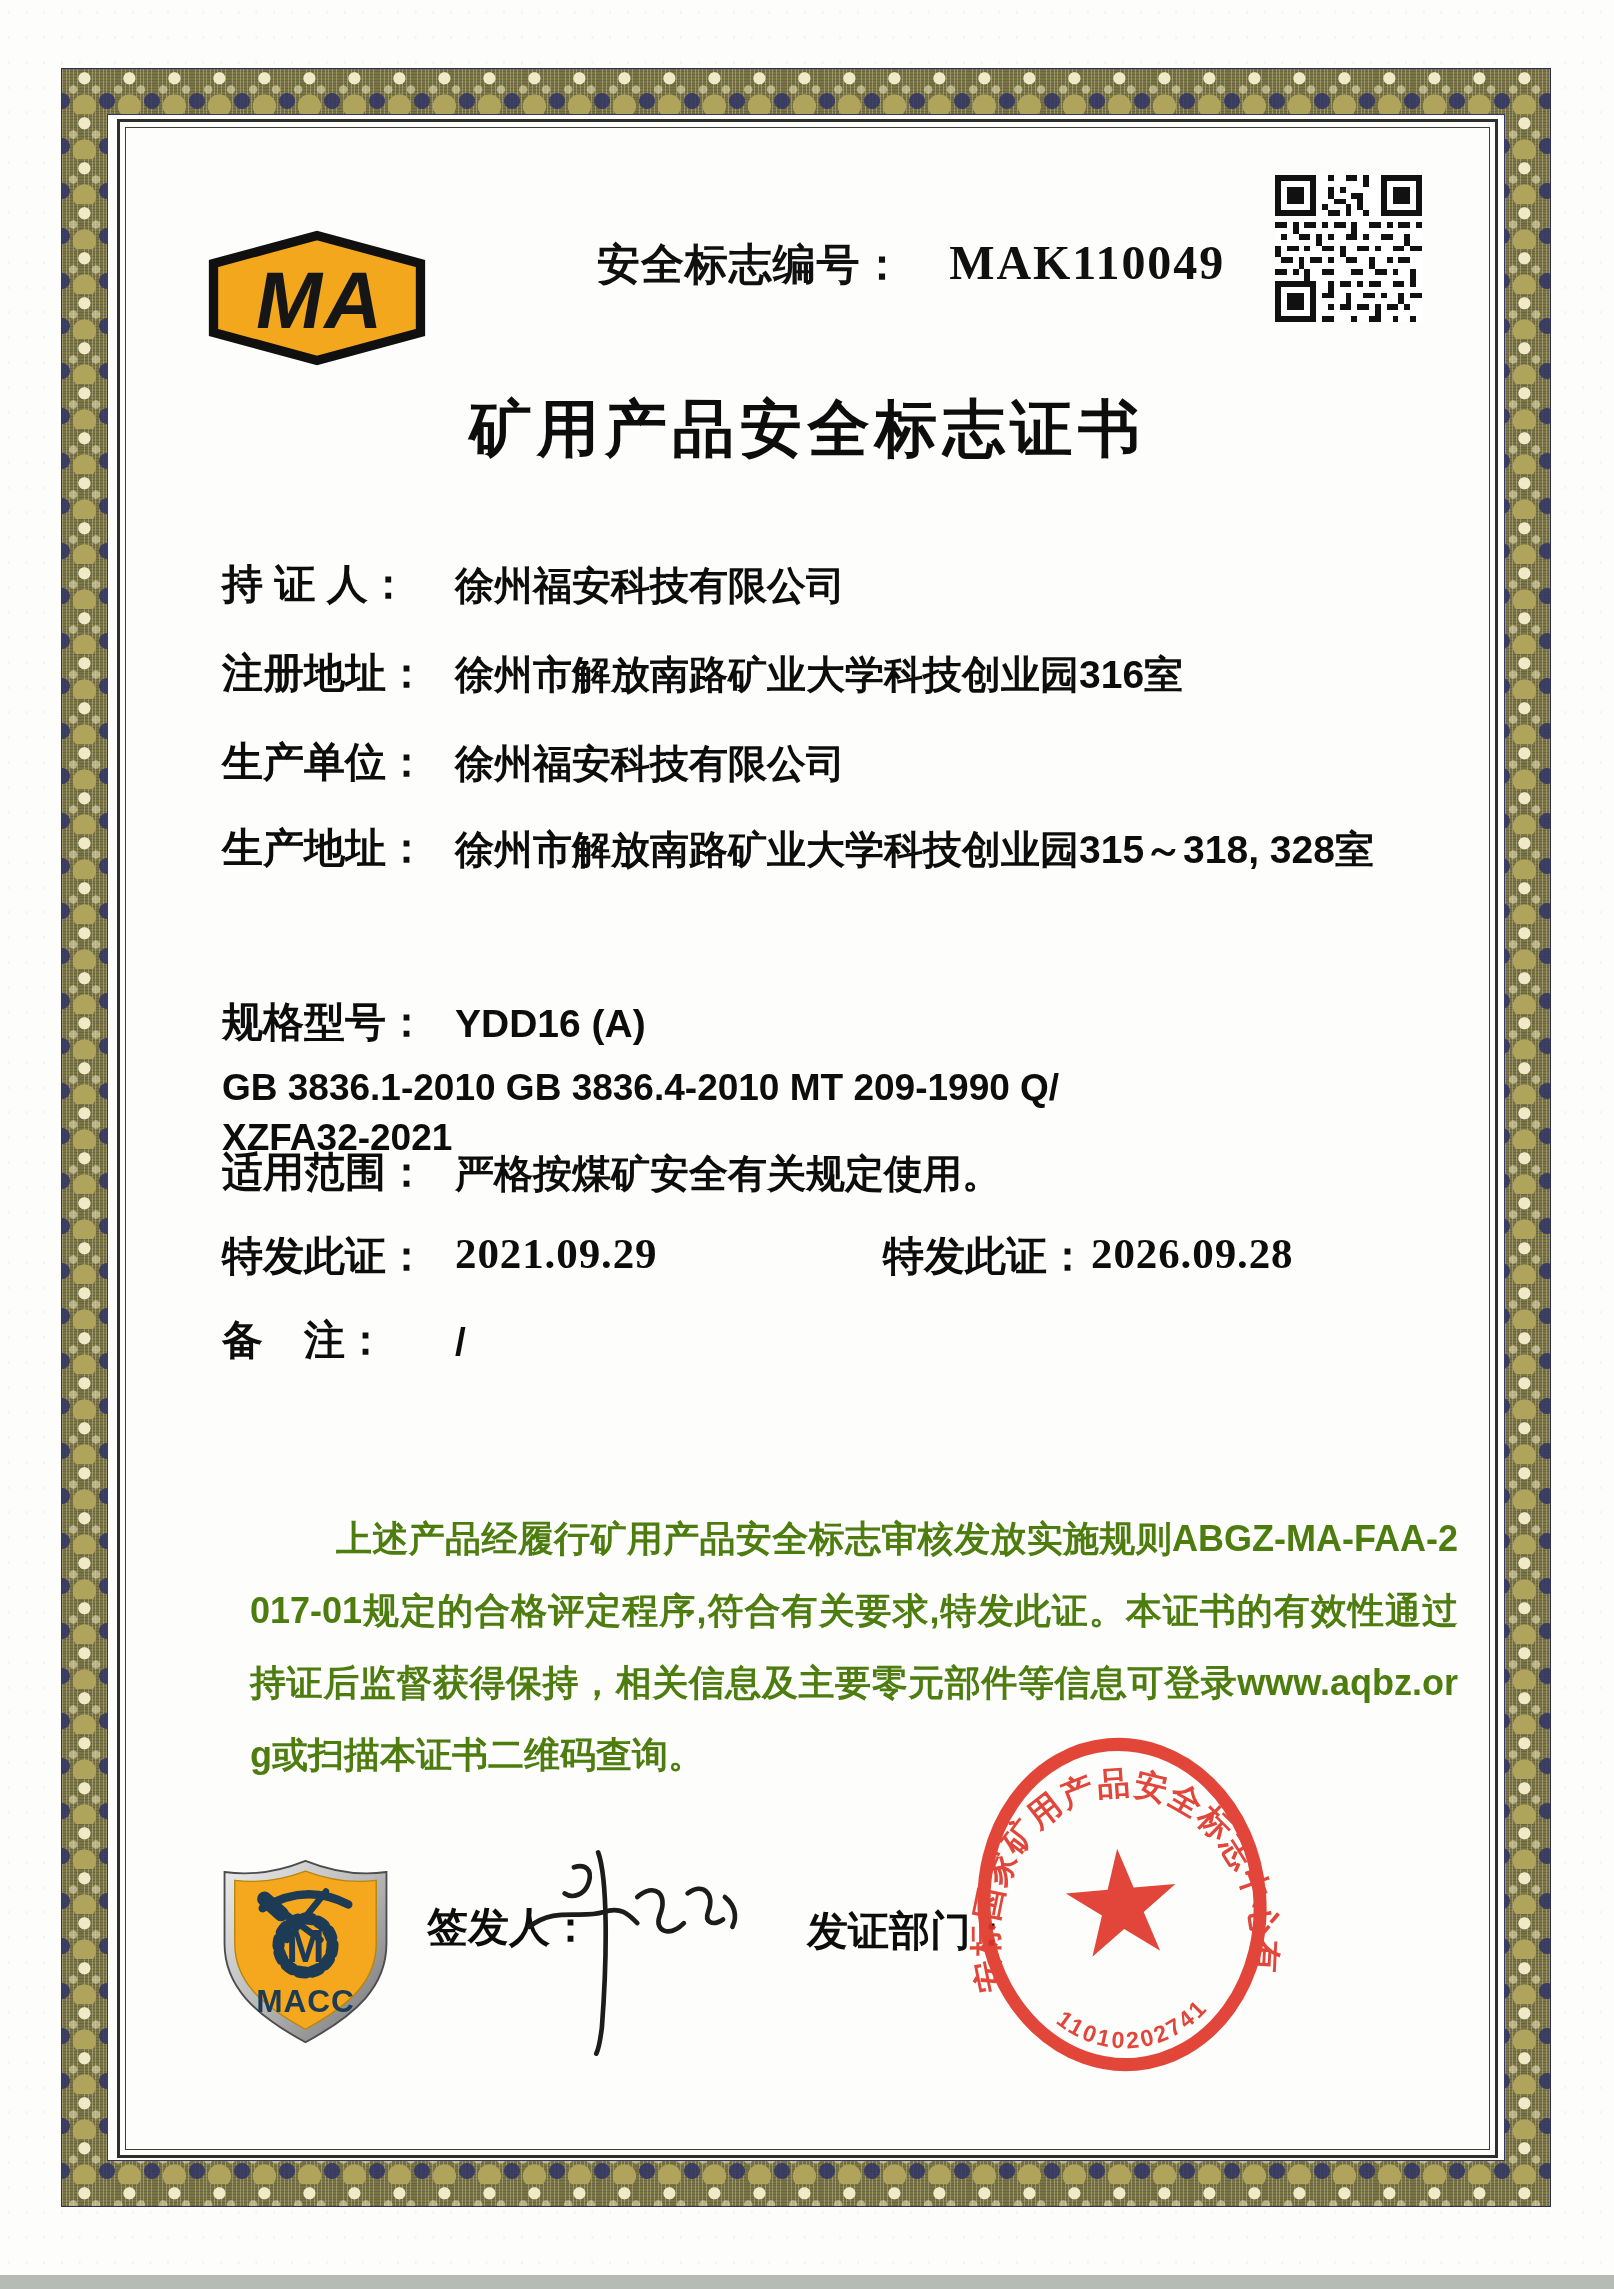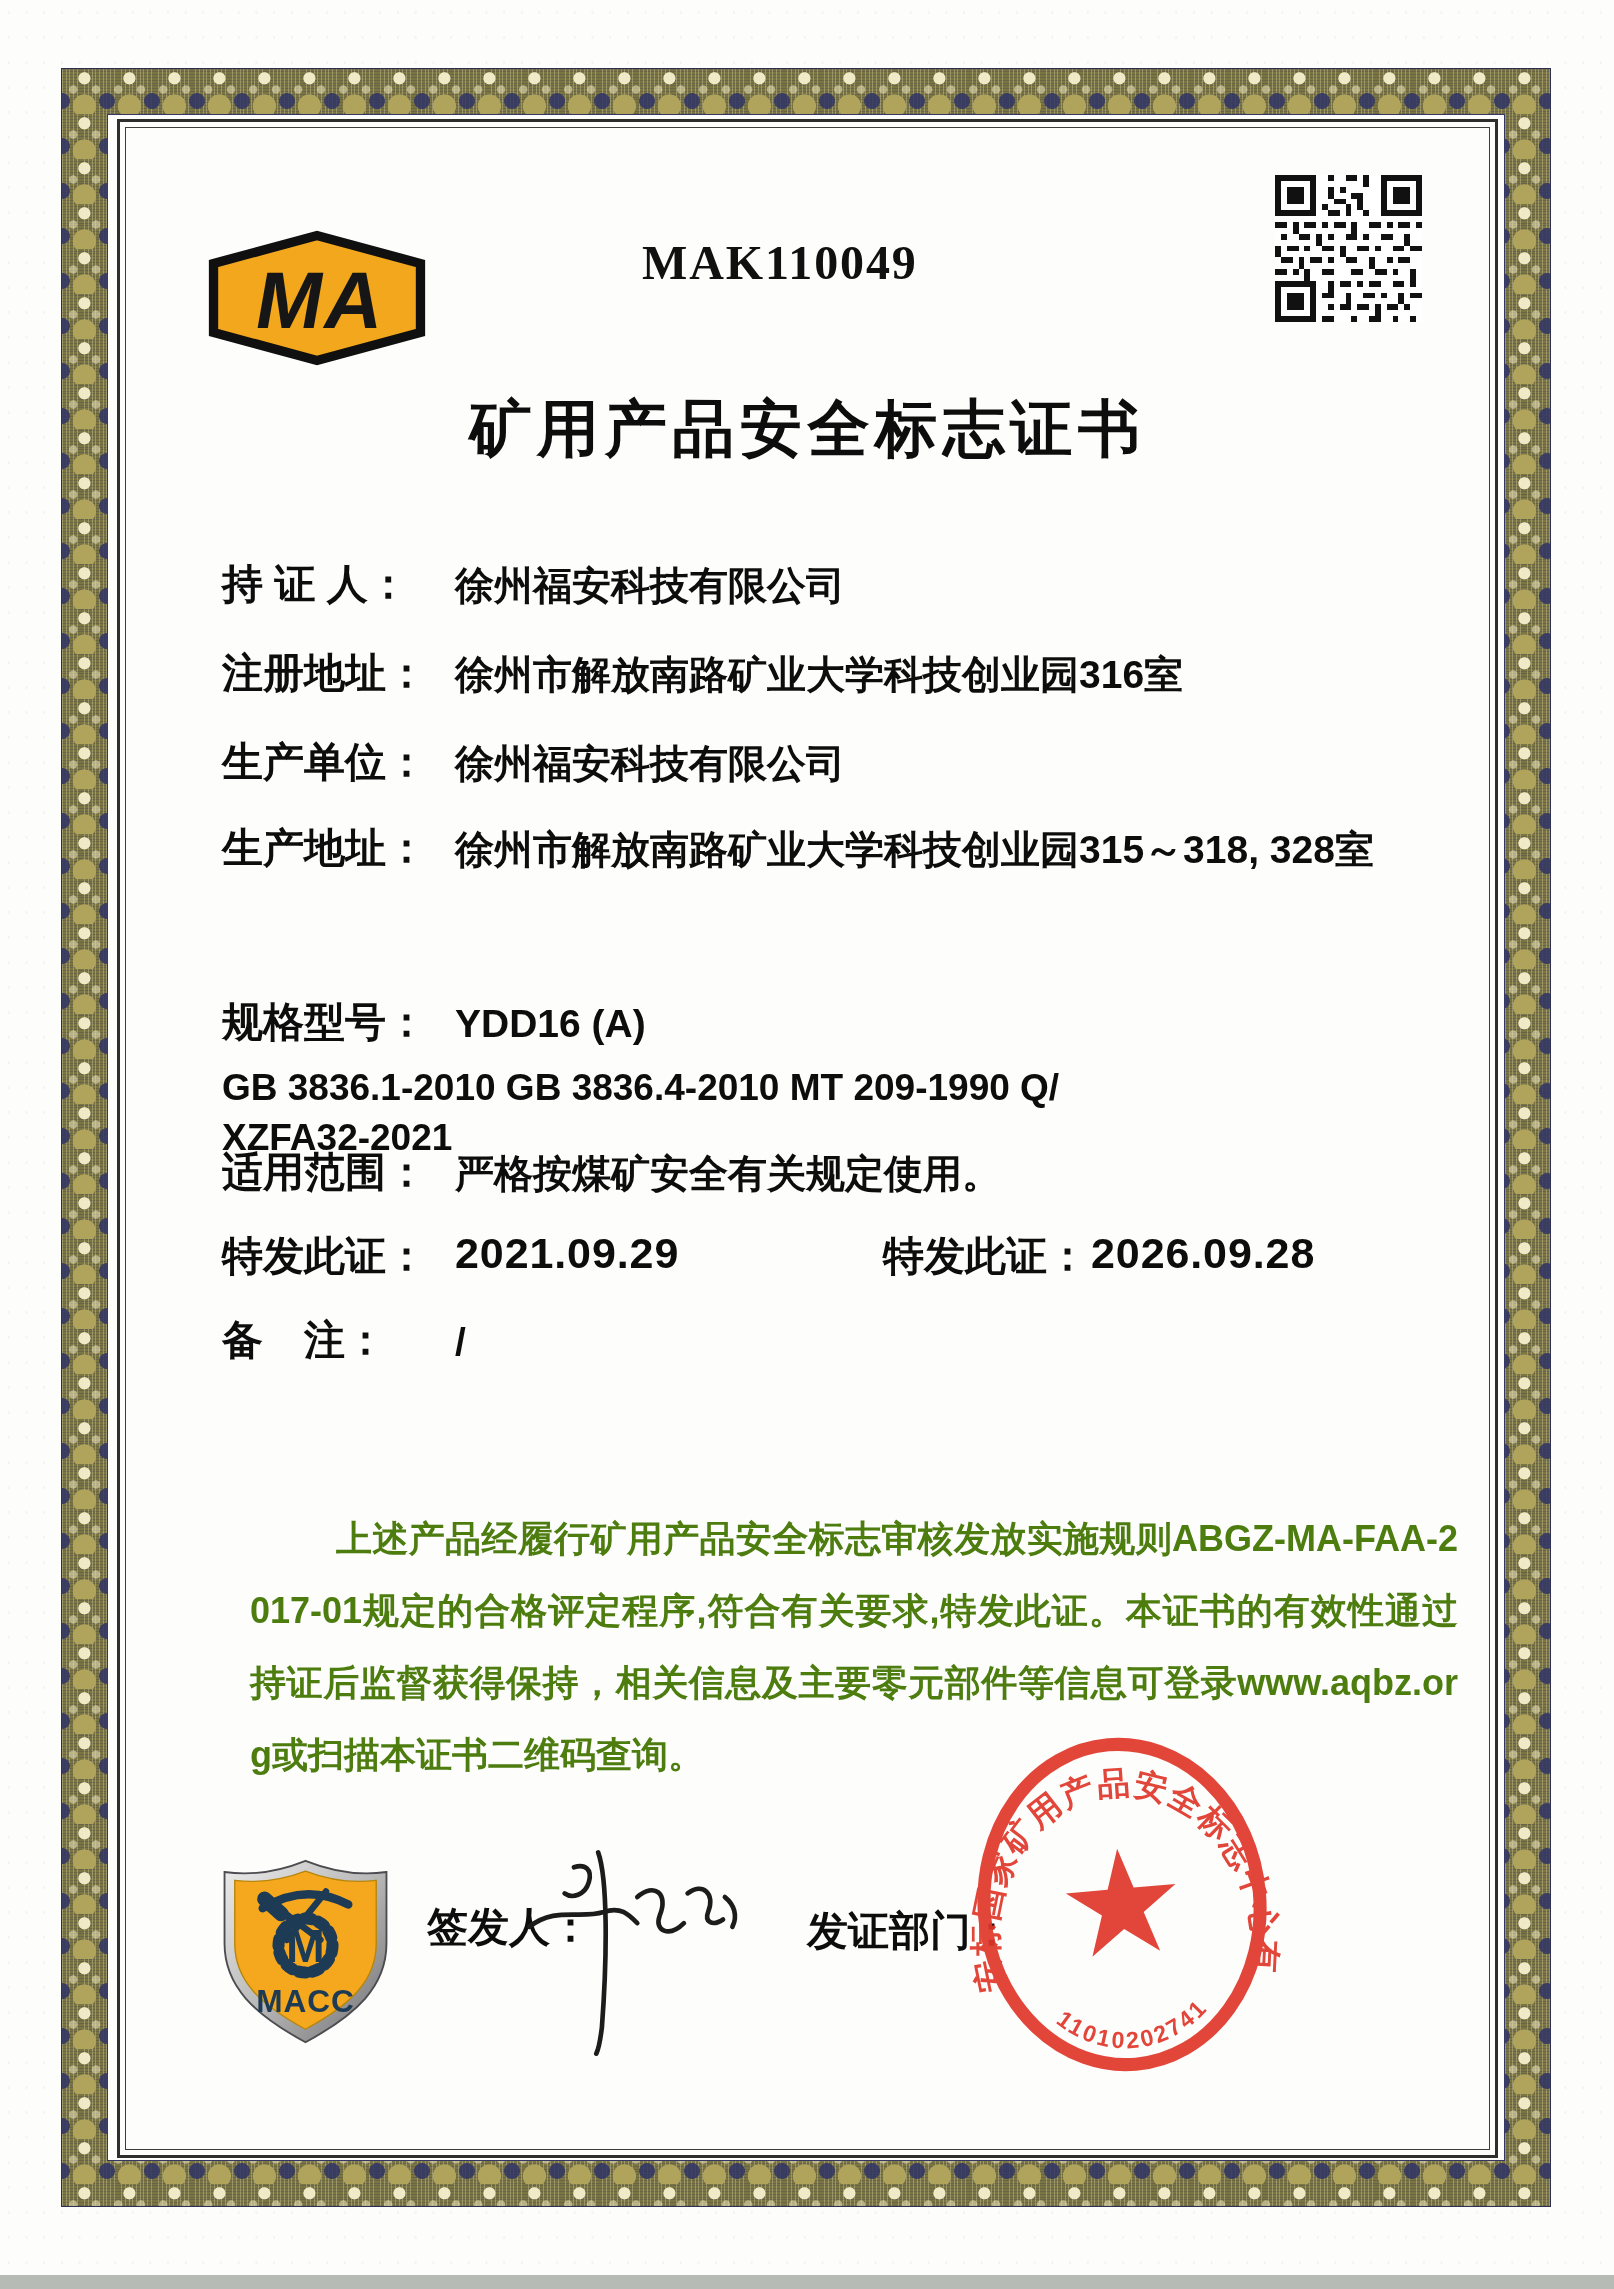--- a/index.html
+++ b/index.html
@@ -51,21 +51,21 @@
     font-size:62px; font-weight:900; color:#0d0d0d; letter-spacing:5.6px; white-space:nowrap;
   }
   
   .row { position:absolute; left:222px; width:1249px; display:flex; align-items:flex-end; }
   .flabel { flex:0 0 233px; font-size:41px; font-weight:bold; color:#0d0d0d; white-space:nowrap; }
   .row.wide .flabel { flex:0 0 401px; }
   .fvalue { font-size:39px; font-weight:bold; color:#0d0d0d; line-height:52px; }
   .row.wide .fvalue { font-size:37px; width:848px; word-break:break-all; line-height:50px; }
   .date-row { position:absolute; left:222px; top:1229px; width:1249px; height:56px; }
   .date-row .flabel { position:absolute; }
-  .dval { position:absolute; font-family:Liberation Sans, sans-serif; font-size:43px; font-weight:bold; color:#0d0d0d; letter-spacing:0.9px; }
+  .dval { position:absolute; font-family:Liberation Serif, serif; font-size:43px; font-weight:bold; color:#0d0d0d; letter-spacing:0.9px; }
   
   .statement {
     position:absolute; left:250px; top:1503px; width:1208px;
     font-size:36px; font-weight:600; color:#4d7c0f; line-height:72px;
     text-indent:86px; word-break:break-all; text-align:justify;
   }
   
   .macc { position:absolute; left:203px; top:1858px; width:205px; height:188px; }
   .signer-label { position:absolute; left:427px; top:1900px; font-size:41px; font-weight:bold; color:#0d0d0d; white-space:nowrap; }
   .signature { position:absolute; left:518px; top:1841px; width:233px; height:224px; }
@@ -80,20 +80,21 @@
 
   <div class="ornate-frame"></div>
   <div class="inner-frame"></div>
 
   <svg class="ma-logo" viewBox="0 0 236 148">
     <polygon points="7,37 118,7 229,37 229,111 118,141 7,111" fill="#F3A71D" stroke="#101010" stroke-width="10" stroke-linejoin="miter"></polygon>
     <text x="136" y="106" transform="skewX(-10)" text-anchor="middle" font-family="Liberation Sans, sans-serif" font-size="86" font-weight="900" fill="#161616" letter-spacing="2">MA</text>
   </svg>
 
   <div class="mark-number">
+    <span class="lbl">安全标志编号：</span>
     <span class="val">MAK110049</span>
   </div>
 
   <svg class="qr" viewBox="0 0 25 25" shape-rendering="crispEdges">
     <rect x="0" y="0" width="25" height="25" fill="#ffffff"></rect>
     <g fill="#111111">
       <rect x="0" y="0" width="7" height="7"></rect>
         <rect x="18" y="0" width="7" height="7"></rect>
         <rect x="0" y="18" width="7" height="7"></rect>
     </g>

